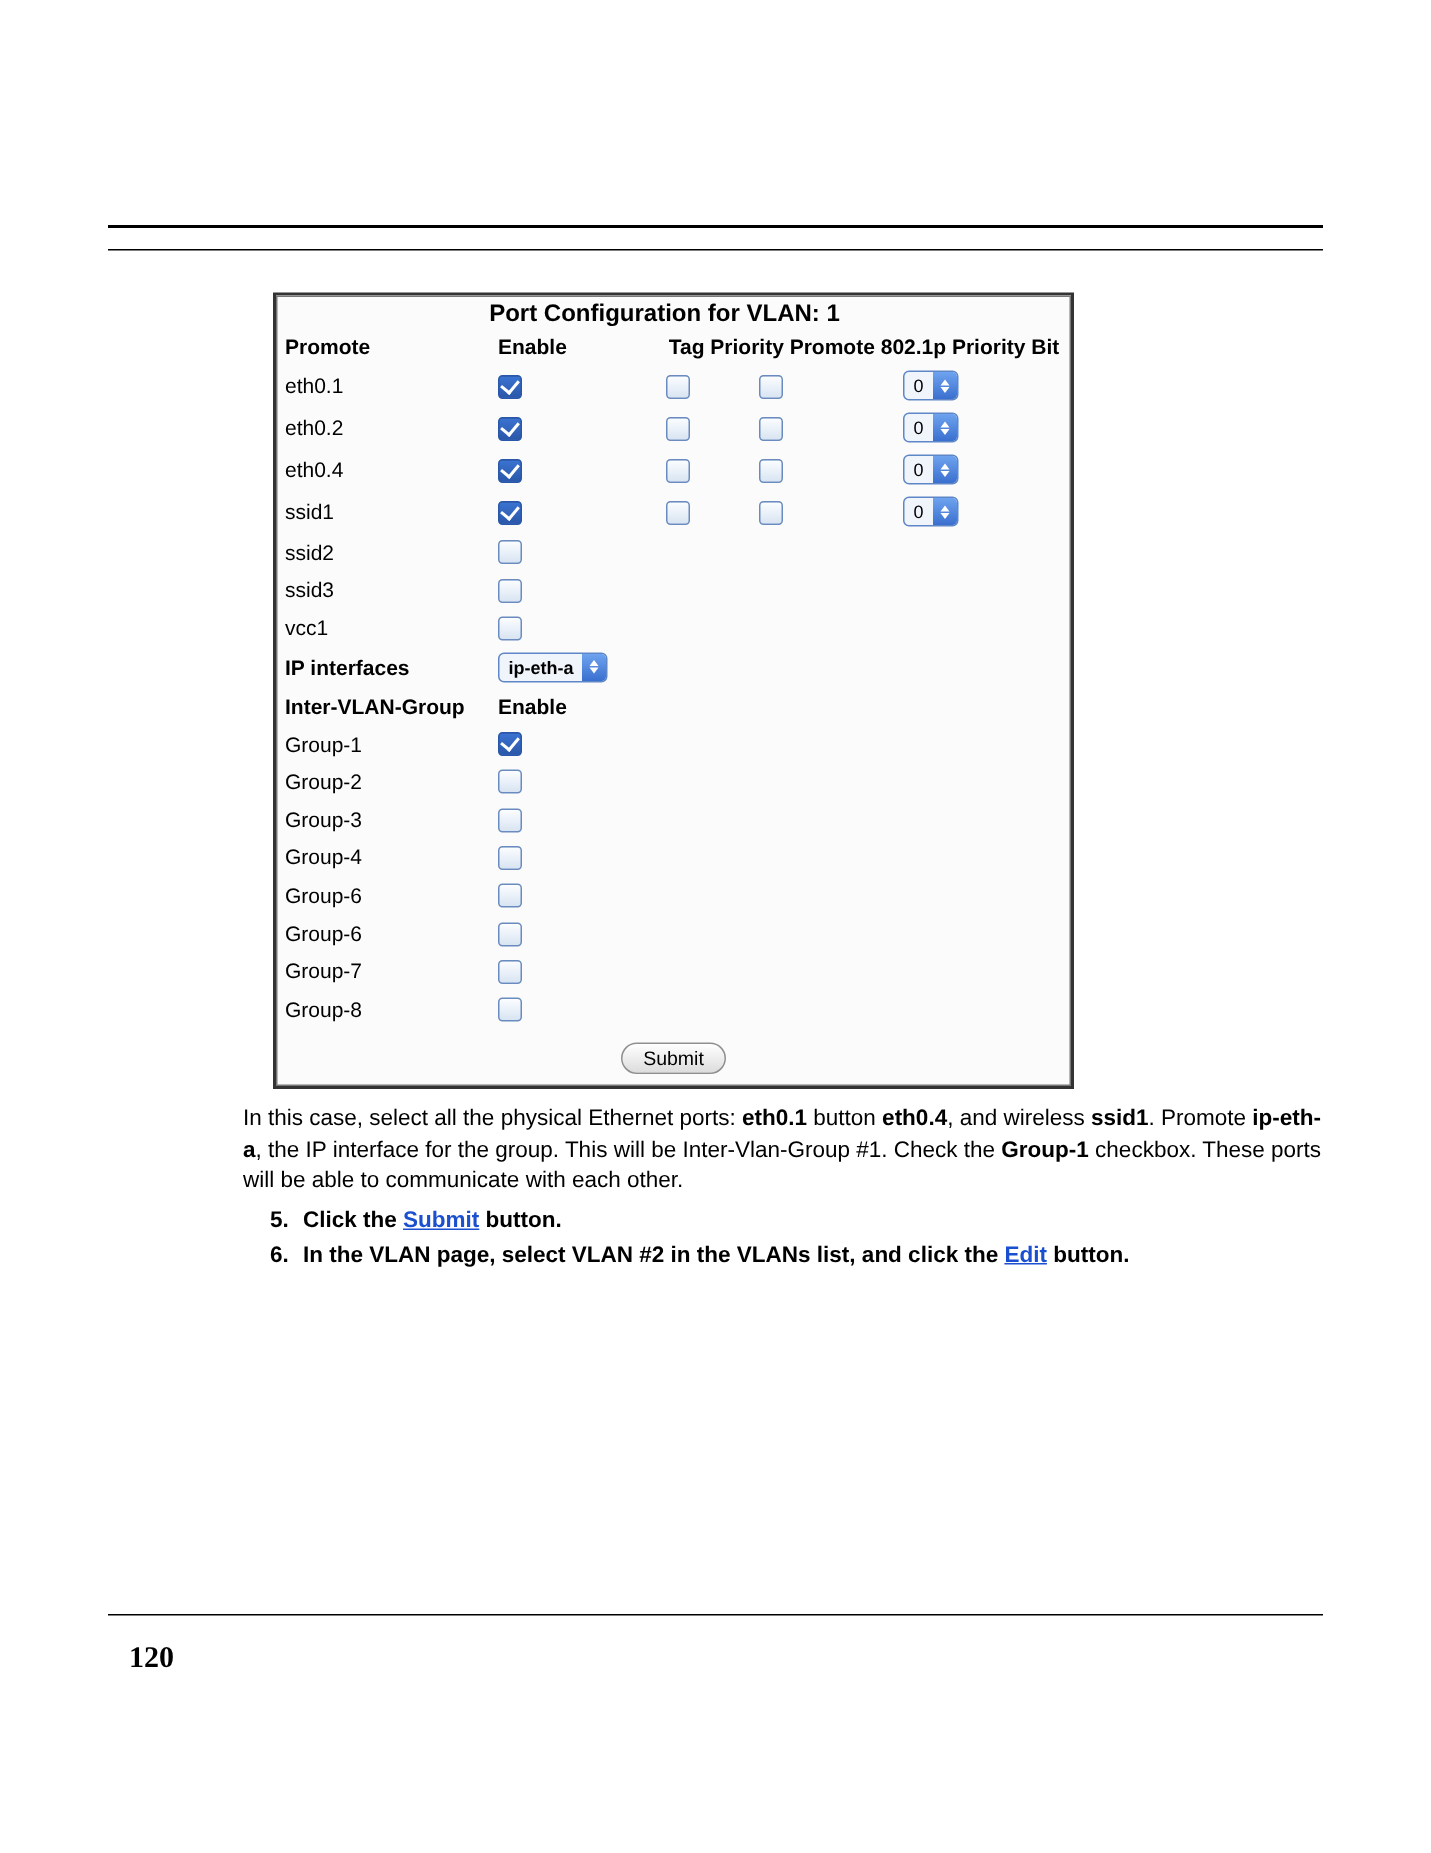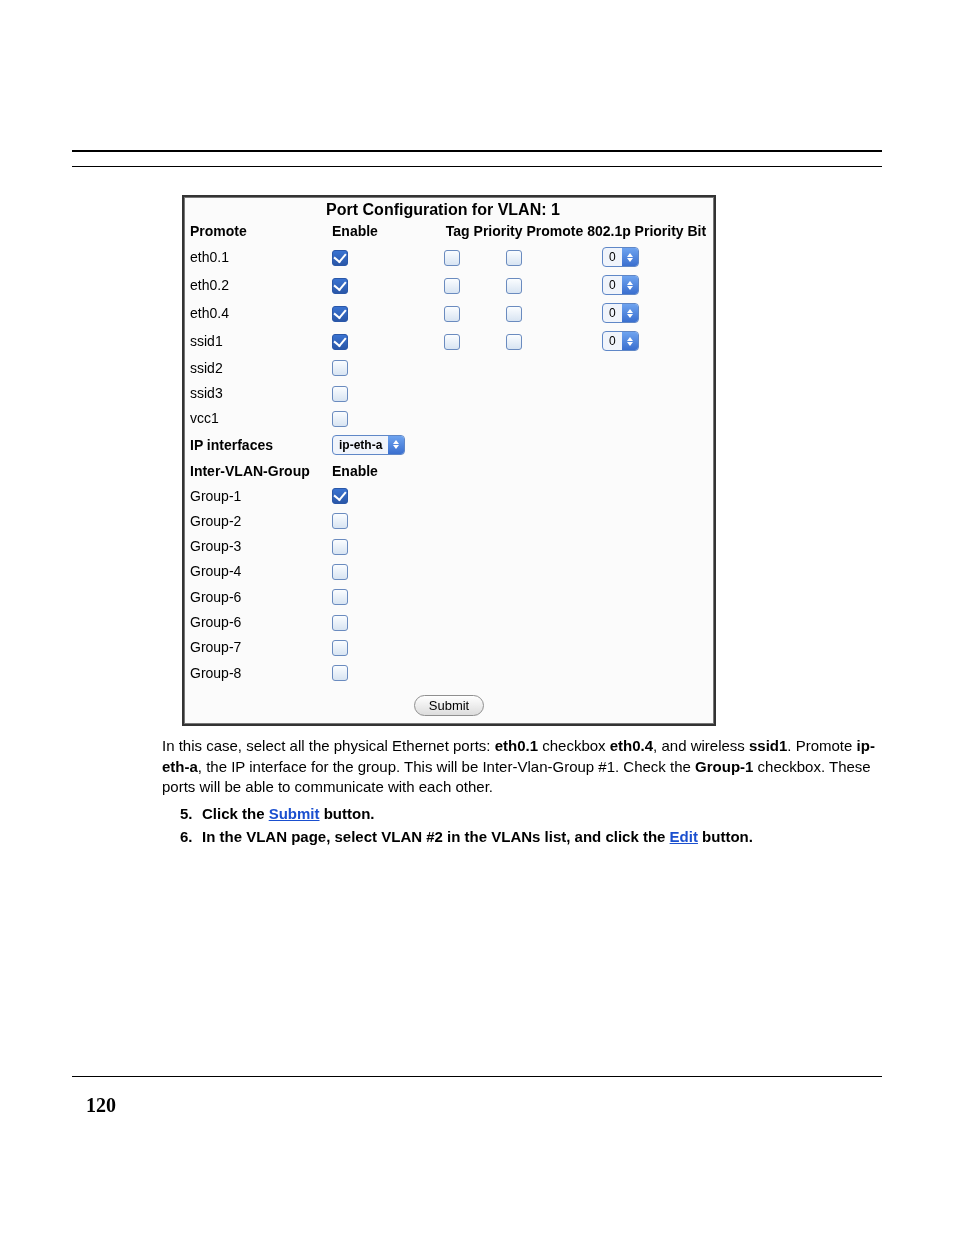--- a/index.html
+++ b/index.html
@@ -350,21 +350,21 @@
               </tr>
             </tbody>
         </table>
         <div class="submit-row">
           <span class="aqua-button">Submit</span>
         </div>
       </div>
     </div>
 
     <div class="body-text">
-      <span>In this case, select all the physical Ethernet ports: </span><b>eth0.1</b><span> checkbox </span><b>eth0.4</b><span>, and wireless </span><b>ssid1</b><span>. Promote </span><b>ip-eth-a</b><span>, the IP interface for the group. This will be Inter-Vlan-Group #1. Check the </span><b>Group-1</b><span> checkbox. These ports will be able to communicate with each other.</span>
+      <span>In this case, select all the physical Ethernet ports: </span><b>eth0.1</b><span> button </span><b>eth0.4</b><span>, and wireless </span><b>ssid1</b><span>. Promote </span><b>ip-eth-a</b><span>, the IP interface for the group. This will be Inter-Vlan-Group #1. Check the </span><b>Group-1</b><span> checkbox. These ports will be able to communicate with each other.</span>
     </div>
 
     <ol class="steps">
       <li>
         <span>Click the </span><span class="linkish">Submit</span><span> button.</span>
       </li>
       <li>
         <span>In the VLAN page, select VLAN #2 in the VLANs list, and click the </span><span class="linkish">Edit</span><span> button.</span>
       </li>
     </ol>

